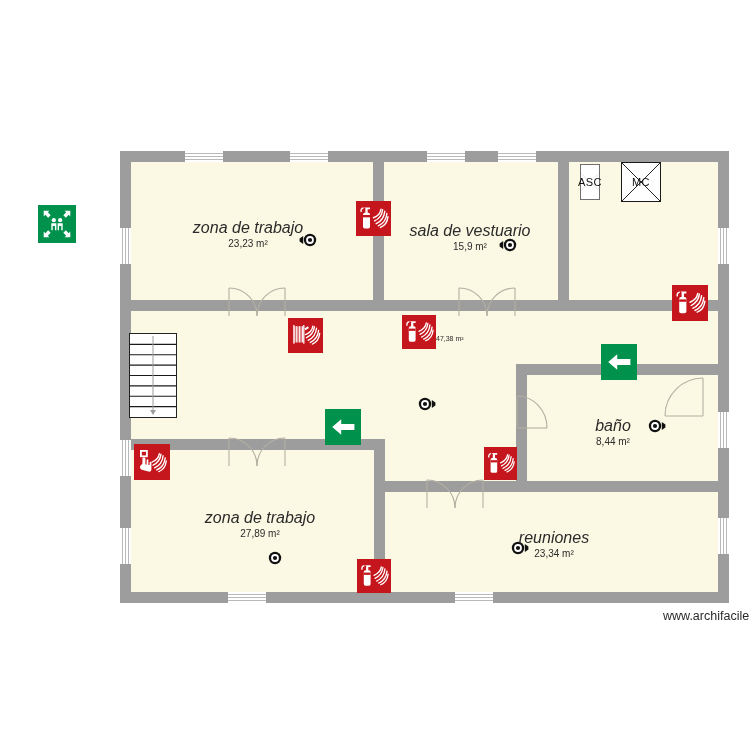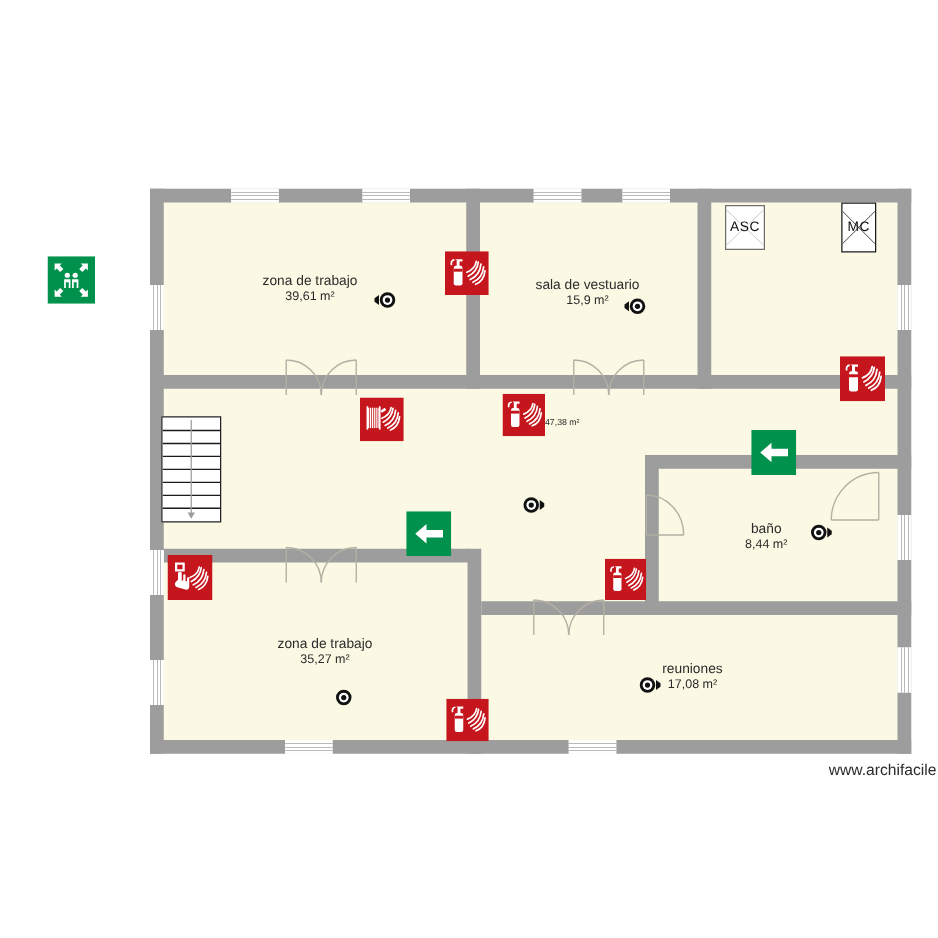--- a/index.html
+++ b/index.html
@@ -39,21 +39,21 @@
   
   .room-label {
     position: absolute;
     text-align: center;
     color: #2b2b2b;
     font-family: "Liberation Sans", sans-serif;
     line-height: 1.18;
     white-space: nowrap;
     pointer-events: none;
   }
-  .room-label .rl-name { font-size: 11px; display: block; }
+  .room-label .rl-name { font-size: 16px; display: block; font-style: italic; }
   .room-label .rl-area { font-size: 10px; display: block; }
 
   .hall-area {
     position: absolute;
     font-size: 7px;
     color: #2b2b2b;
     white-space: nowrap;
     font-family: "Liberation Sans", sans-serif;
   }
 
@@ -212,28 +212,28 @@
         <line x1="0" x2="46" y1="10.375" y2="10.375" stroke="#1a1a1a" stroke-width="1.1"></line>
         <line x1="0" x2="46" y1="20.75" y2="20.75" stroke="#1a1a1a" stroke-width="1.1"></line>
         <line x1="0" x2="46" y1="31.125" y2="31.125" stroke="#1a1a1a" stroke-width="1.1"></line>
         <line x1="0" x2="46" y1="41.5" y2="41.5" stroke="#1a1a1a" stroke-width="1.1"></line>
         <line x1="0" x2="46" y1="51.875" y2="51.875" stroke="#1a1a1a" stroke-width="1.1"></line>
         <line x1="0" x2="46" y1="62.25" y2="62.25" stroke="#1a1a1a" stroke-width="1.1"></line>
         <line x1="0" x2="46" y1="72.625" y2="72.625" stroke="#1a1a1a" stroke-width="1.1"></line>
         <line x1="23" x2="23" y1="2" y2="77" stroke="#9d9d9d" stroke-width="1"></line>
         <polygon points="20,76 26,76 23,81" fill="#9d9d9d"></polygon>
       </svg></div>
-    <div class="eq-box" style="left: 580px; top: 164px; width: 32px; height: 36px; border: 1px solid rgb(111, 111, 111);">
+    <div class="eq-box" style="left: 580px; top: 164px; width: 20px; height: 36px; border: 1px solid rgb(111, 111, 111);">
       <svg class="eq-x" viewBox="0 0 38 36" width="38" height="36">
         <line x1="0" y1="0" x2="38" y2="36" stroke="#c9c9c9" stroke-width="1"></line>
         <line x1="38" y1="0" x2="0" y2="36" stroke="#c9c9c9" stroke-width="1"></line>
       </svg>
       <span class="eq-label">ASC</span>
     </div>
-    <div class="eq-box" style="left: 673px; top: 162px; width: 28px; height: 40px; border: 1px solid rgb(26, 26, 26);">
+    <div class="eq-box" style="left: 621px; top: 162px; width: 40px; height: 40px; border: 1px solid rgb(26, 26, 26);">
       <svg class="eq-x" viewBox="0 0 40 40" width="40" height="40">
         <line x1="0" y1="0" x2="40" y2="40" stroke="#1a1a1a" stroke-width="1"></line>
         <line x1="40" y1="0" x2="0" y2="40" stroke="#1a1a1a" stroke-width="1"></line>
       </svg>
       <span class="eq-label">MC</span>
     </div>
     <div class="sign" style="left: 38px; top: 205px; width: 38px; height: 38px;">
       <svg width="38" height="38" viewBox="0 0 60 60">
         <rect x="0" y="0" width="60" height="60" fill="#00914c"></rect>
         <circle cx="25" cy="24" r="3.3" fill="#fff"></circle>
@@ -433,34 +433,34 @@
     </div>
     <div class="marker" style="left: 262px; top: 550px; width: 26px; height: 16px;">
       <svg width="26" height="16" viewBox="0 0 26 16">
         <circle cx="13" cy="8" r="6.2" fill="#111"></circle>
         <circle cx="13" cy="8" r="3.9" fill="#fff"></circle>
         <circle cx="13" cy="8" r="2.1" fill="#111"></circle>
       </svg>
     </div>
     <div class="room-label" style="left: 168px; top: 219px; width: 160px;">
       <span class="rl-name">zona de trabajo</span>
-      <span class="rl-area">39,61 m²</span>
+      <span class="rl-area">23,23 m²</span>
     </div>
     <div class="room-label" style="left: 390px; top: 222px; width: 160px;">
       <span class="rl-name">sala de vestuario</span>
       <span class="rl-area">15,9 m²</span>
     </div>
     <div class="room-label" style="left: 533px; top: 417px; width: 160px;">
       <span class="rl-name">baño</span>
       <span class="rl-area">8,44 m²</span>
     </div>
     <div class="room-label" style="left: 474px; top: 529px; width: 160px;">
       <span class="rl-name">reuniones</span>
-      <span class="rl-area">17,08 m²</span>
+      <span class="rl-area">23,34 m²</span>
     </div>
     <div class="room-label" style="left: 180px; top: 509px; width: 160px;">
       <span class="rl-name">zona de trabajo</span>
-      <span class="rl-area">35,27 m²</span>
+      <span class="rl-area">27,89 m²</span>
     </div>
     <div class="hall-area" style="left: 436px; top: 335px;">47,38 m²</div>
   </div>
 
 <div class="watermark" style="left:663px; top:609px;">www.archifacile.fr</div>
 
 </body></html>

